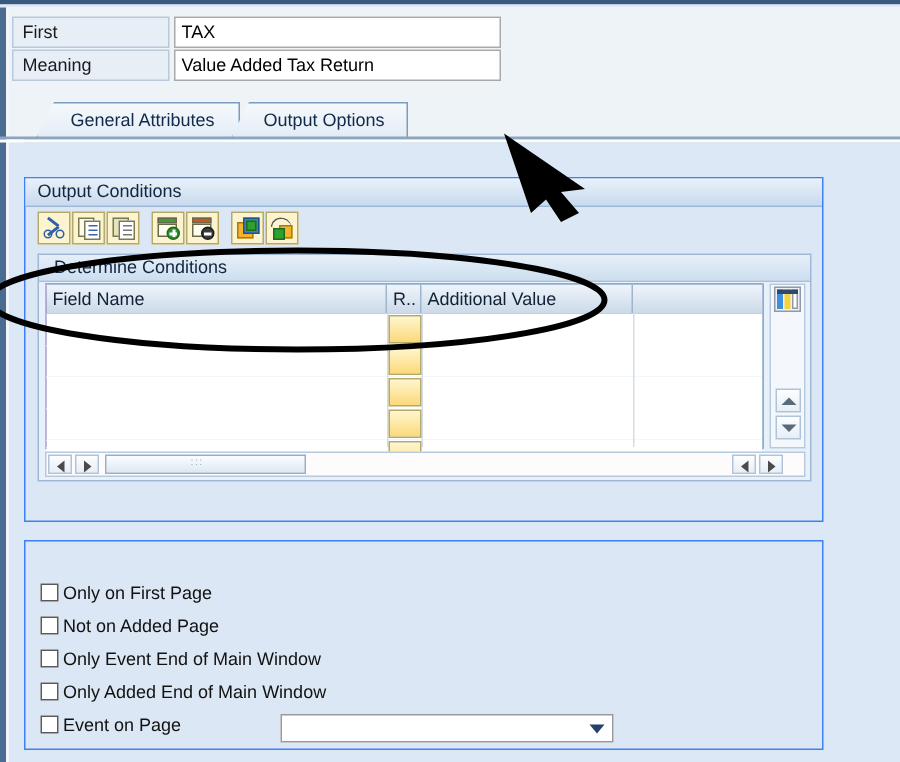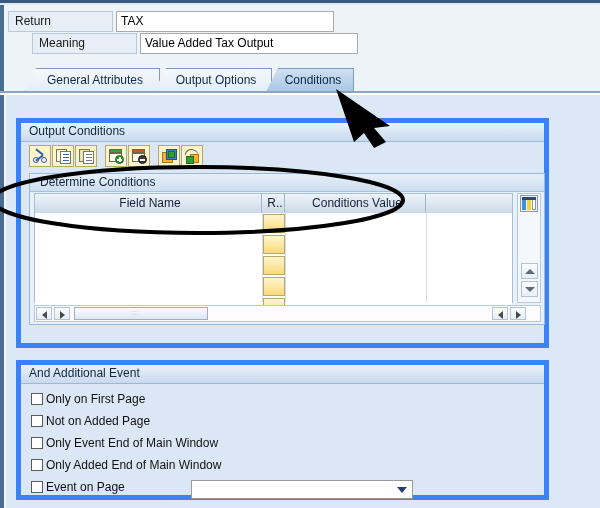--- a/index.html
+++ b/index.html
@@ -60,21 +60,21 @@
   .tabline { position:absolute; left:16px; top:93px; width:584px; height:2px; background:#7d9cbd; }
 
   .page-body {
     position:absolute; left:6px; top:95px; width:594px; height:413px;
     background:#dce8f5;
   }
 
   
   .groupbox {
     position:absolute; box-sizing:border-box;
-    border:5px solid #3b82f6; background:#dbe7f4;
+    border:1px solid #3b82f6; background:#dbe7f4;
   }
   .group-title {
     position:absolute; left:0; top:0; right:0; height:18px;
     background: linear-gradient(to bottom,#e9f1f9 0%,#c8daee 100%);
     border-bottom:1px solid #9db7d4;
     line-height:17px; padding-left:8px; font-size:12px; color:#12263f;
   }
 
   
   .toolbar { position:absolute; left:8px; top:22px; height:22px; }
@@ -113,21 +113,21 @@
     position:absolute; box-sizing:border-box;
     border:1px solid #9db7d4; background:#e8f0f9;
   }
   .tp-title {
     position:absolute; left:0; top:0; right:0; height:17px;
     background: linear-gradient(to bottom,#e6eff8 0%,#cddef0 100%);
     border-bottom:1px solid #a9c0da;
     line-height:16px; padding-left:10px; font-size:12px; color:#12263f;
   }
 
-  .grid { position:absolute; box-sizing:border-box; background:#4c1d95; border:1px solid #a8bdd6;text-align:center; }
+  .grid { position:absolute; box-sizing:border-box; background:#4c1d95; border:1px solid #a8bdd6; }
   .grid-head {
     position:absolute; left:0; top:0; right:0; height:19px;
     background: linear-gradient(to bottom,#eef4fb 0%,#ccd9e8 100%);
     border-bottom:1px solid #9fb4cd;
   }
   .hcell {
     position:absolute; top:0; height:19px; line-height:18px;
     font-size:12px; color:#102236; padding-left:4px;
     box-sizing:border-box; border-right:1px solid #9fb4cd;
     white-space:nowrap; overflow:hidden;
@@ -194,38 +194,35 @@
 
 <div id="root">
 
   <div class="top-rule"></div>
   <div class="top-rule2"></div>
   <div class="header-area"></div>
   <div class="left-bar"></div>
   <div class="left-bar2"></div>
 
   <div class="form-row" style="left:0; top:11px; width:600px;">
-    <div class="form-label">Return</div>
+    <div class="form-label">First</div>
     <div class="form-input">TAX</div>
   </div>
-  <div class="form-row" style="left:0; top:33px; width:476px;margin-left:24px;">
+  <div class="form-row" style="left:0; top:33px; width:476px;">
     <div class="form-label">Meaning</div>
-    <div class="form-input">Value Added Tax Output</div>
+    <div class="form-input">Value Added Tax Return</div>
   </div>
 
   <div class="tabstrip">
     <div class="tab inactive" style="left:24px; width:136px;">
       <span>General Attributes</span>
     </div>
     <div class="tab inactive" style="left:154px; width:118px;">
       <span>Output Options</span>
     </div>
-    <div class="tab active" style="left:266px; width:88px;">
-      <span>Conditions</span>
-    </div>
   </div>
   <div class="tabline"></div>
   <div class="header-sep"></div>
   <div class="header-sep2"></div>
 
   <div class="page-body">
 
     <div class="groupbox" style="left:10px; top:23px; width:533px; height:230px;">
       <div class="group-title">Output Conditions</div>
 
@@ -299,21 +296,21 @@
       </div>
 
       <div class="tablepanel" style="left:8px; top:50px; width:516px; height:152px;">
         <div class="tp-title">Determine Conditions</div>
 
         <div class="grid" style="left:4px; top:19px; width:479px; height:110px;">
 
           <div class="grid-head">
             <div class="hcell" style="left:0; width:227px;">Field Name</div>
             <div class="hcell" style="left:227px; width:23px;">R..</div>
-            <div class="hcell" style="left:250px; width:141px;">Conditions Value</div>
+            <div class="hcell" style="left:250px; width:141px;">Additional Value</div>
             <div class="hcell" style="left:391px; width:86px; border-right:none;"></div>
           </div>
 
           <div class="grow" style="top:19px;"></div>
           <div class="grow" style="top:40px;"></div>
           <div class="grow" style="top:61px;"></div>
           <div class="grow" style="top:82px;"></div>
           <div class="grow" style="top:103px; border-bottom:none;"></div>
 
           <div class="cellsep" style="left:227px; top:19px; height:89px;"></div>
@@ -356,21 +353,20 @@
             <span class="arr arr-l" style="left:5px; top:3px;"></span>
           </div>
           <div class="sb-btn" style="left:475px; top:1px; width:16px; height:13px;">
             <span class="arr arr-r" style="left:5px; top:3px;"></span>
           </div>
         </div>
       </div>
     </div>
 
     <div class="groupbox" style="left:10px; top:265px; width:533px; height:140px;">
-      <div class="group-title">And Additional Event</div>
 
       <div class="cbrow" style="top:26px;">
         <span class="cbox"></span>
         <span class="cblabel">Only on First Page</span>
       </div>
       <div class="cbrow" style="top:48px;">
         <span class="cbox"></span>
         <span class="cblabel">Not on Added Page</span>
       </div>
       <div class="cbrow" style="top:70px;">

